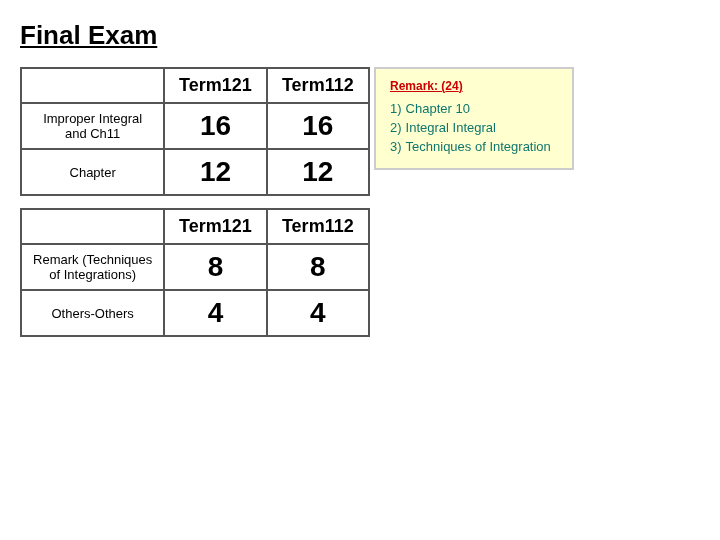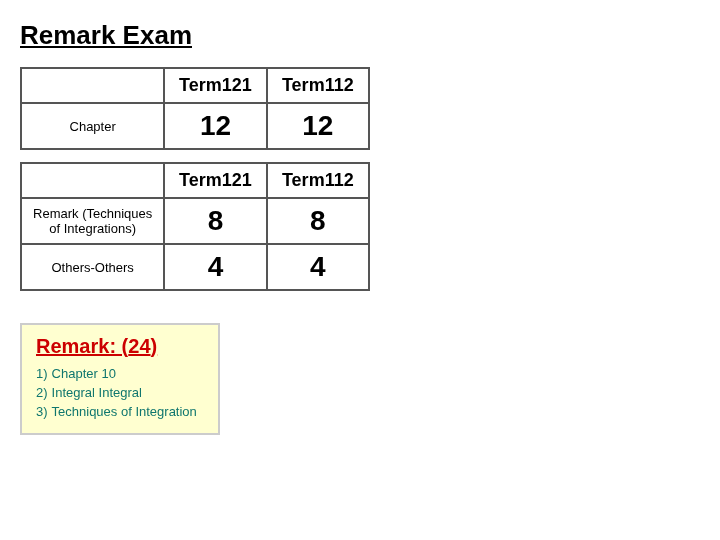--- a/index.html
+++ b/index.html
@@ -16,22 +16,21 @@
       font-size: 26px;
       font-weight: bold;
       text-decoration: underline;
       margin-bottom: 16px;
       color: #000;
     }
 
     .main-layout {
       display: flex;
       align-items: flex-start;
-      gap: 32px;
-      flex-direction: column;
+      gap: 4px;
     }
 
     .tables-section {
       display: flex;
       flex-direction: column;
       gap: 12px;
     }
 
     table {
       border-collapse: collapse;
@@ -69,21 +68,21 @@
 
     .remark-box {
       border: 2px solid #ccc;
       background: #ffffd0;
       padding: 10px 14px;
       min-width: 200px;
       font-size: 13px;
     }
 
     .remark-title {
-      font-size: 20px;
+      font-size: 12px;
       font-weight: bold;
       margin-bottom: 8px;
       color: #000;
     }
 
     .remark-title span {
       color: #cc0000;
       text-decoration: underline;
     }
 
@@ -98,34 +97,39 @@
       color: #0f766e;
     }
 
     .remark-list li span.num {
       margin-right: 4px;
     }
   </style>
 </head>
 <body>
 
-<h1>Remark Exam</h1>
+<h1>Final Exam</h1>
 
 <div class="main-layout">
   <div class="tables-section">
 
     <table>
       <thead>
         <tr>
           <td class="row-label"></td>
           <td class="col-header">Term121</td>
           <td class="col-header">Term112</td>
         </tr>
       </thead>
       <tbody id="table1-body">
+      <tr>
+            <td class="row-label">Improper Integral and Ch11</td>
+            <td class="value-cell">16</td>
+            <td class="value-cell">16</td>
+          </tr>
           <tr>
             <td class="row-label">Chapter</td>
             <td class="value-cell">12</td>
             <td class="value-cell">12</td>
           </tr>
         </tbody>
     </table>
 
     <table>
       <thead>

